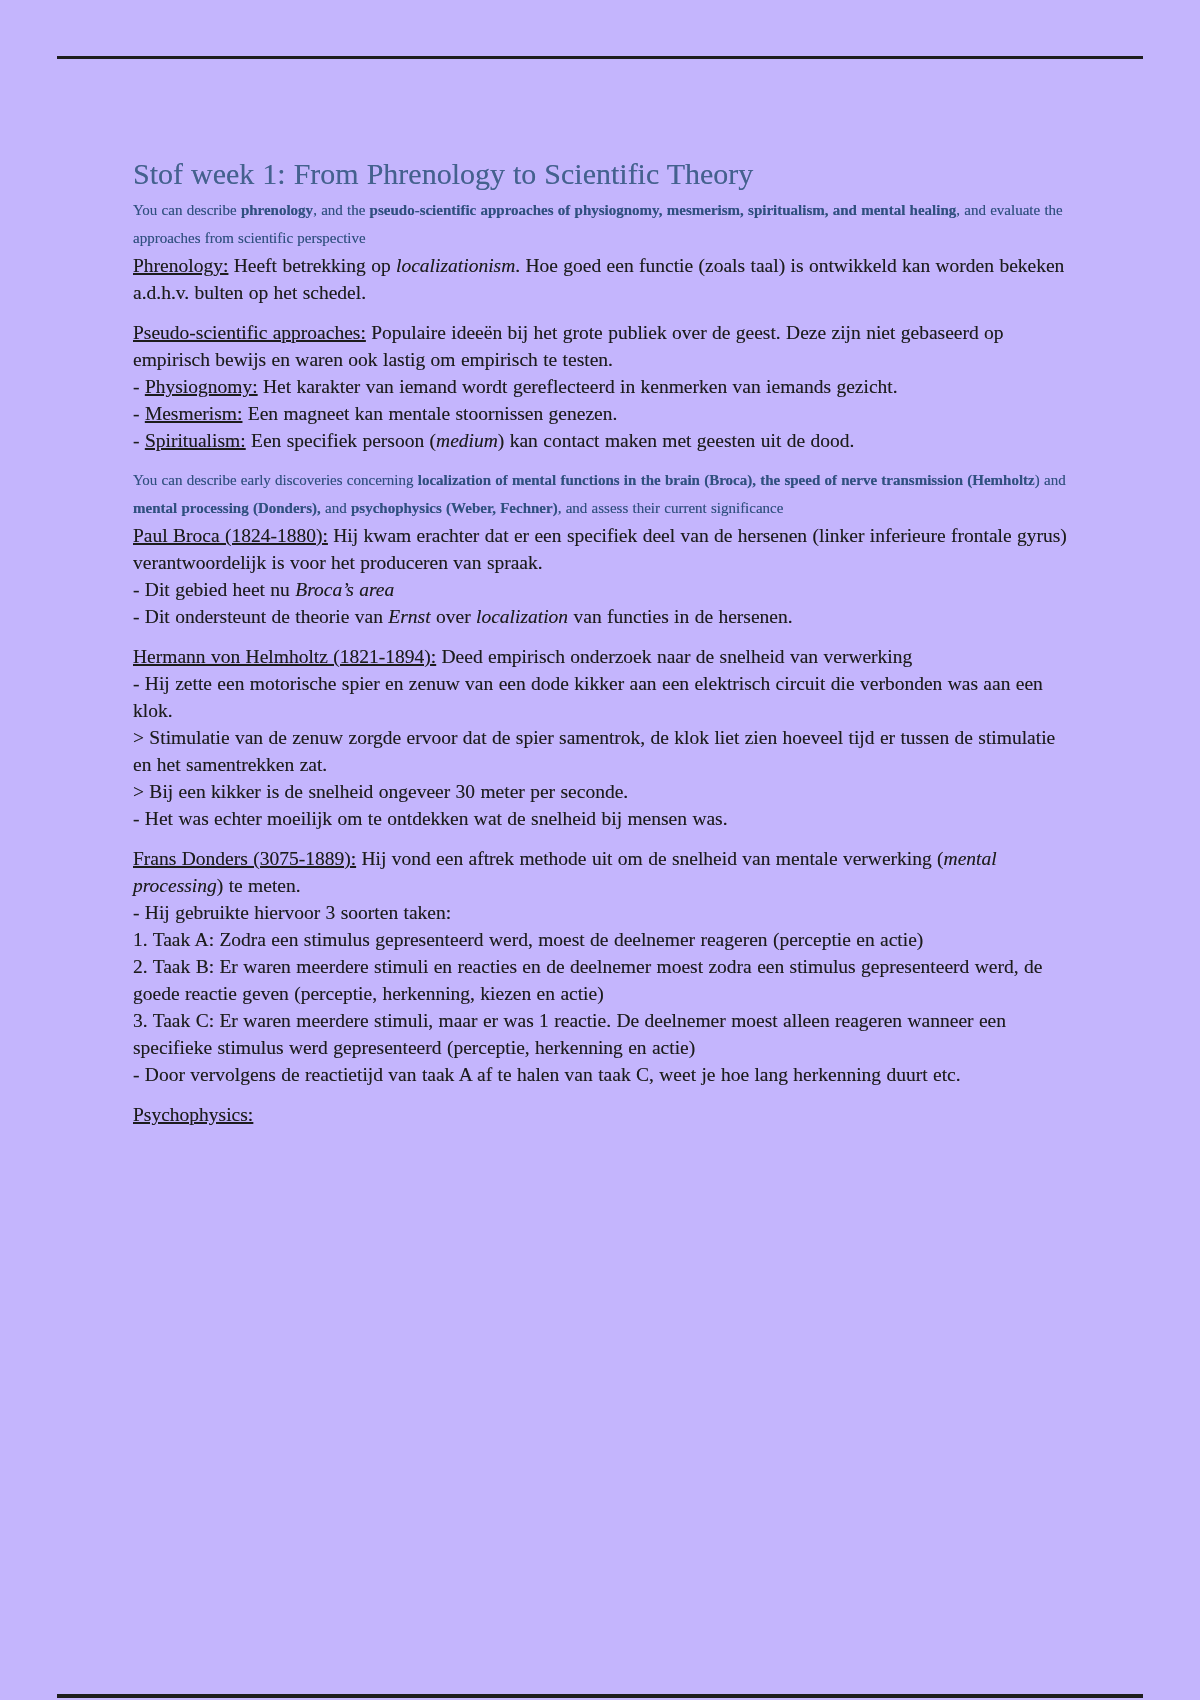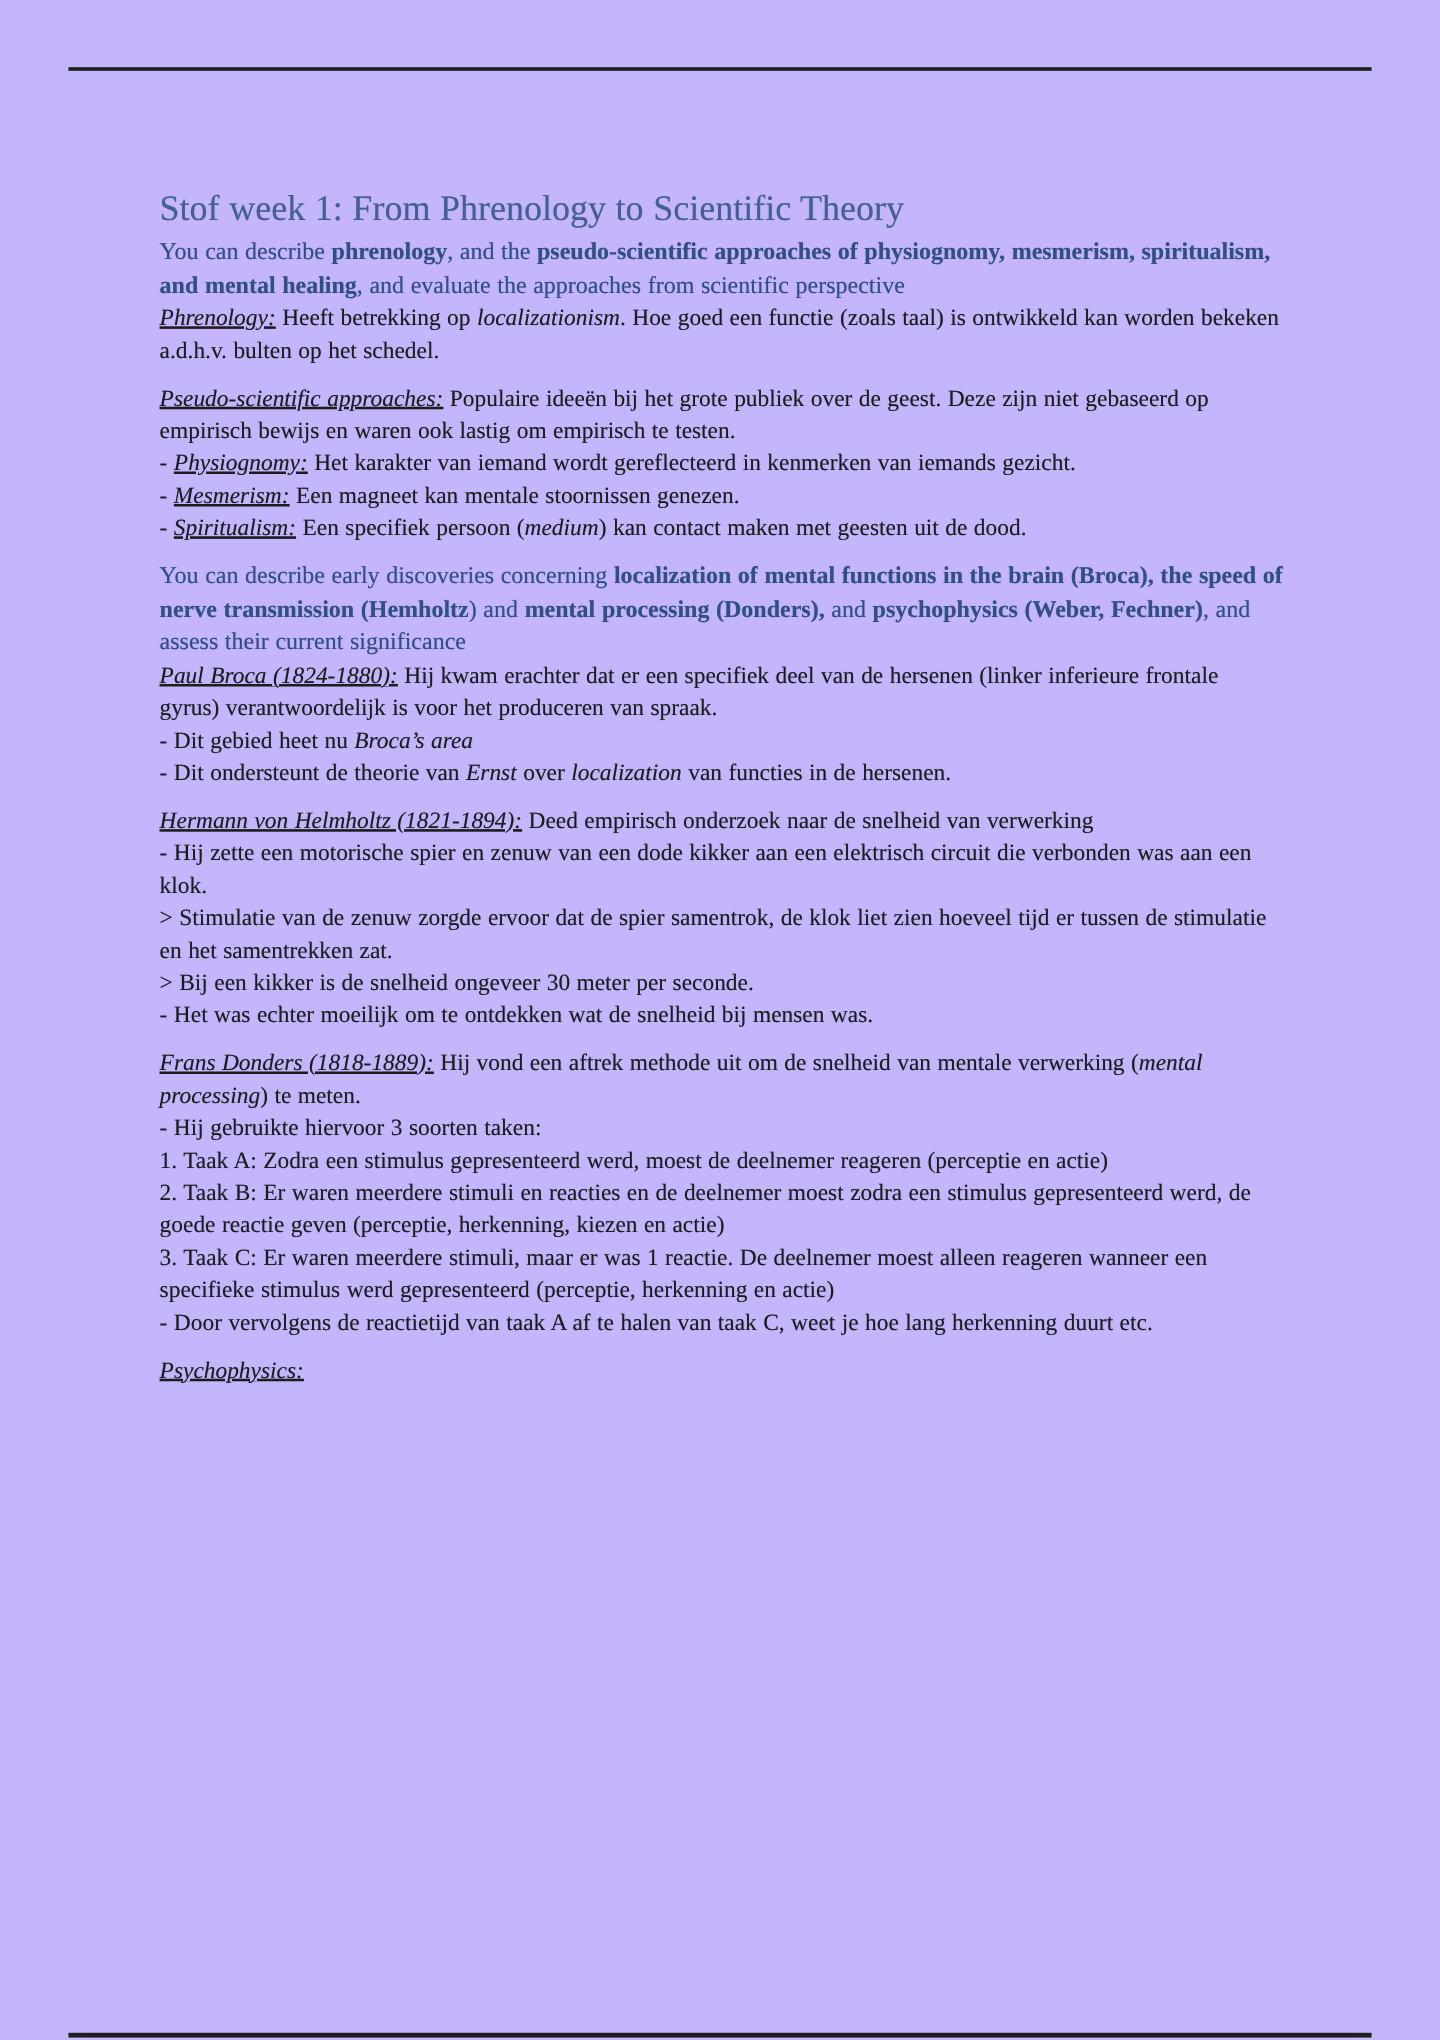--- a/index.html
+++ b/index.html
@@ -15,26 +15,26 @@
     font-size:19.5px;line-height:27px;color:#1c1c1c;
     text-shadow:0 0 0.6px rgba(40,40,40,0.45);
     word-spacing:0.5px;
   }
   .block.gap{margin-top:13px;}
   .block.title{
     font-size:30px;line-height:38px;color:#44618e;margin-bottom:4px;
     text-shadow:0 0 0.6px rgba(68,97,142,0.5);
   }
   .block.objective{
-    color:#30507f;font-size:20px;line-height:27.5px;
+    color:#30507f;font-size:15px;line-height:27.5px;
     text-shadow:0 0 0.6px rgba(48,80,127,0.5);
   }
   .b{font-weight:bold;}
   .i{font-style:italic;}
-  .u{text-decoration:underline;text-decoration-thickness:1.5px;font-style:italic;}
+  .u{text-decoration:underline;text-decoration-thickness:1.5px;}
 </style>
 </head>
 <body>
 
 <div class="page">
   <div class="rule top"></div>
   <div class="content">
       <div class="block title"><span>Stof week 1: From Phrenology to Scientific Theory</span></div>
       <div class="block objective"><span>You can describe </span><span class="b">phrenology</span><span>, and the </span><span class="b">pseudo-scientific approaches of physiognomy, mesmerism, spiritualism, and mental healing</span><span>, and evaluate the approaches from scientific perspective</span></div>
       <div class="block paragraph"><span class="u">Phrenology:</span><span> Heeft betrekking op </span><span class="i">localizationism</span><span>. Hoe goed een functie (zoals taal) is ontwikkeld kan worden bekeken a.d.h.v. bulten op het schedel.</span></div>
@@ -44,21 +44,21 @@
       <div class="block paragraph"><span>- </span><span class="u">Spiritualism:</span><span> Een specifiek persoon (</span><span class="i">medium</span><span>) kan contact maken met geesten uit de dood.</span></div>
       <div class="block objective gap"><span>You can describe early discoveries concerning </span><span class="b">localization of mental functions in the brain (Broca), the speed of nerve transmission (Hemholtz</span><span>) and </span><span class="b">mental processing (Donders),</span><span> and </span><span class="b">psychophysics (Weber, Fechner)</span><span>, and assess their current significance</span></div>
       <div class="block paragraph"><span class="u">Paul Broca (1824-1880):</span><span> Hij kwam erachter dat er een specifiek deel van de hersenen (linker inferieure frontale gyrus) verantwoordelijk is voor het produceren van spraak.</span></div>
       <div class="block paragraph"><span>- Dit gebied heet nu </span><span class="i">Broca’s area</span></div>
       <div class="block paragraph"><span>- Dit ondersteunt de theorie van </span><span class="i">Ernst</span><span> over </span><span class="i">localization</span><span> van functies in de hersenen.</span></div>
       <div class="block paragraph gap"><span class="u">Hermann von Helmholtz (1821-1894):</span><span> Deed empirisch onderzoek naar de snelheid van verwerking</span></div>
       <div class="block paragraph"><span>- Hij zette een motorische spier en zenuw van een dode kikker aan een elektrisch circuit die verbonden was aan een klok.</span></div>
       <div class="block paragraph"><span>&gt; Stimulatie van de zenuw zorgde ervoor dat de spier samentrok, de klok liet zien hoeveel tijd er tussen de stimulatie en het samentrekken zat.</span></div>
       <div class="block paragraph"><span>&gt; Bij een kikker is de snelheid ongeveer 30 meter per seconde.</span></div>
       <div class="block paragraph"><span>- Het was echter moeilijk om te ontdekken wat de snelheid bij mensen was.</span></div>
-      <div class="block paragraph gap"><span class="u">Frans Donders (1818-1889):</span><span> Hij vond een aftrek methode uit om de snelheid van mentale verwerking (</span><span class="i">mental processing</span><span>) te meten.</span></div>
+      <div class="block paragraph gap"><span class="u">Frans Donders (3075-1889):</span><span> Hij vond een aftrek methode uit om de snelheid van mentale verwerking (</span><span class="i">mental processing</span><span>) te meten.</span></div>
       <div class="block paragraph"><span>- Hij gebruikte hiervoor 3 soorten taken:</span></div>
       <div class="block paragraph"><span>1. Taak A: Zodra een stimulus gepresenteerd werd, moest de deelnemer reageren (perceptie en actie)</span></div>
       <div class="block paragraph"><span>2. Taak B: Er waren meerdere stimuli en reacties en de deelnemer moest zodra een stimulus gepresenteerd werd, de goede reactie geven (perceptie, herkenning, kiezen en actie)</span></div>
       <div class="block paragraph"><span>3. Taak C: Er waren meerdere stimuli, maar er was 1 reactie. De deelnemer moest alleen reageren wanneer een specifieke stimulus werd gepresenteerd (perceptie, herkenning en actie)</span></div>
       <div class="block paragraph"><span>- Door vervolgens de reactietijd van taak A af te halen van taak C, weet je hoe lang herkenning duurt etc.</span></div>
       <div class="block paragraph gap"><span class="u">Psychophysics:</span></div>
     </div>
   <div class="rule bottom"></div>
 </div>
 

